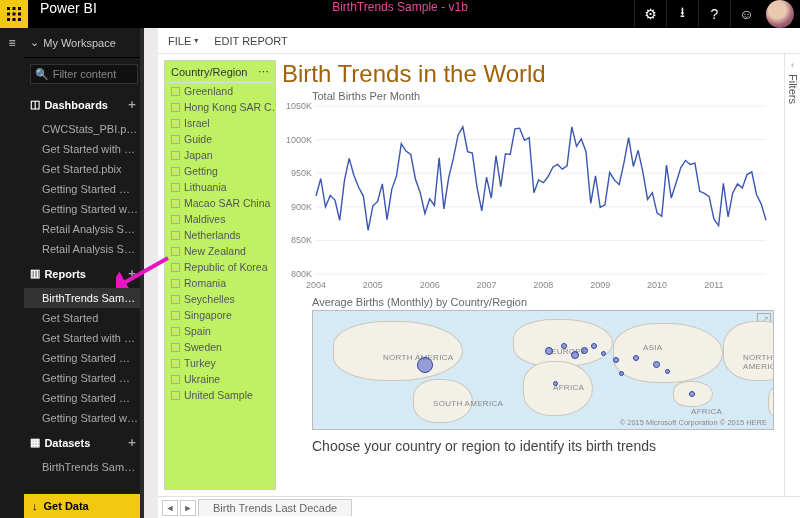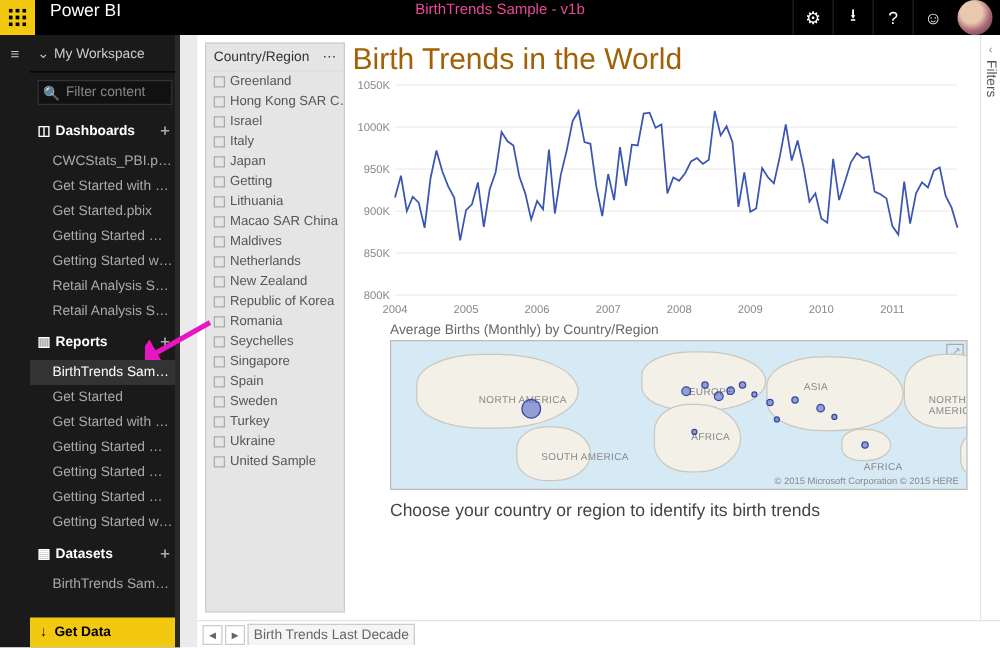--- a/index.html
+++ b/index.html
@@ -22,42 +22,42 @@
   .sec-head .l { display: flex; align-items: center; gap: 4px; }
   .plus { color: #aaa; font-size: 12px; }
   .side-item { padding: 4px 6px 4px 18px; color: #aaa; white-space: nowrap; overflow: hidden; text-overflow: ellipsis; cursor: pointer; }
   .side-item.selected { background: #333; color: #fff; }
   .getdata { margin-top: auto; background: #f2c811; color: #000; height: 24px; display: flex; align-items: center; padding: 0 8px; gap: 6px; font-weight: 600; cursor: pointer; }
   .sidegap { width: 14px; background: #eceaea; position: relative; }
   .main { flex: 1; display: flex; flex-direction: column; background: #fff; position: relative; }
   .menubar { height: 26px; display: flex; align-items: center; gap: 16px; padding: 0 10px; font-size: 11px; color: #444; border-bottom: 1px solid #e5e5e5; }
   .menubar .mi { cursor: pointer; display: flex; align-items: center; gap: 3px; }
   .canvas { flex: 1; display: flex; overflow: hidden; }
-  .filter-card { width: 112px; border: 1px solid #ccc; margin: 6px 4px 6px 6px; background: #e5e5e5; display: flex; flex-direction: column; }
+  .filter-card { width: 112px; border: 1px solid #ccc; margin: 6px 4px 6px 6px; background: #bef264; display: flex; flex-direction: column; }
   .filter-head { height: 22px; display: flex; align-items: center; justify-content: space-between; padding: 0 6px; border-bottom: 1px solid #ddd; font-size: 11px; }
   .filter-list { flex: 1; overflow-y: auto; }
   .fitem { display: flex; align-items: center; gap: 4px; padding: 2px 6px; font-size: 10.5px; color: #555; white-space: nowrap; overflow: hidden; text-overflow: ellipsis; }
   .fitem .chk { width: 9px; height: 9px; border: 1px solid #aaa; flex: none; }
   .vizcol { flex: 1; display: flex; flex-direction: column; padding: 4px 10px 0 2px; }
   .title { font-family: "Segoe UI Light", "Segoe UI", Arial; font-size: 24px; font-weight: 300; color: #a16207; margin: 2px 0 2px 0; }
   .chart-title { font-size: 11px; color: #666; margin-left: 30px; }
   .chart-wrap { position: relative; height: 190px; }
   .chart-wrap svg { position: absolute; left: 0; top: 0; }
   .subchart-title { font-size: 11px; color: #666; margin: 4px 0 2px 30px; }
   .map-wrap { height: 120px; margin-left: 30px; position: relative; background: #d6eaf6; border: 1px solid #bbb; overflow: hidden; }
   .land { position: absolute; background: #f3f0e7; border: 1px solid #cbc7bc; border-radius: 40% 50% 50% 40%; }
   .bubble { position: absolute; background: rgba(70,90,200,0.55); border: 1px solid #31469f; border-radius: 50%; }
   .map-label { position: absolute; font-size: 8px; color: #888; letter-spacing: .3px; }
   .map-logo-mask { position:absolute; left:6px; bottom:4px; width:36px; height:12px; border-radius:2px; background: rgba(214,234,246,0.9); }
   .map-copy { position: absolute; right: 6px; bottom: 2px; font-size: 7.5px; color: #888; }
   .map-focus { position: absolute; top: 2px; right: 2px; width: 14px; height: 14px; border: 1px solid #aaa; display:flex; align-items:center; justify-content:center; color:#888; font-size:9px; }
   .caption { font-size: 14px; color: #444; text-align: left; margin: 8px 0 0 30px; }
   .tabbar { height: 22px; border-top: 1px solid #e2e2e2; display: flex; align-items: center; gap: 2px; padding: 0 4px; font-size: 11px; color: #666; }
   .tabbar .nav { width: 16px; height: 16px; border: 1px solid #ccc; display: flex; align-items: center; justify-content: center; font-size: 9px; cursor: pointer; }
-  .tabbar .tab { padding: 2px 4px; border: 1px solid #ccc; border-bottom: none; background: #f5f5f5; cursor: pointer; }
+  .tabbar .tab { padding: 2px 14px; border: 1px solid #ccc; border-bottom: none; background: #f5f5f5; cursor: pointer; }
   .filters-rail { width: 16px; border-left: 1px solid #e5e5e5; display: flex; flex-direction: column; align-items: center; padding-top: 6px; gap: 4px; }
   .filters-rail .chev { font-size: 9px; color: #888; }
   .filters-rail .vtxt { writing-mode: vertical-rl; font-size: 11px; color: #555; }
   .arrow { position: absolute; left: 116px; top: 254px; width: 54px; height: 34px; pointer-events: none; z-index: 50;}
   .filter-list::-webkit-scrollbar { width:8px; } .filter-list::-webkit-scrollbar-thumb{background:#ccc;}
 </style>
 </head>
 <body>
 
 <div class="topbar">
@@ -168,20 +168,29 @@
   <svg class="arrow" viewBox="0 0 54 34">
     <defs>
         <marker id="ah" markerWidth="6" markerHeight="6" refX="1" refY="3" orient="auto">
           <path d="M0,0 L6,3 L0,6 Z" fill="#e815c4"></path>
         </marker>
       </defs>
     <line x1="52" y1="4" x2="6" y2="30" stroke="#e815c4" stroke-width="4" marker-end="url(#ah)"></line>
   </svg>
 
   <div class="main">
+    <div class="menubar">
+      <div class="mi">
+          <span>FILE</span>
+          <span style="font-size:8px">▾</span>
+        </div>
+      <div class="mi">
+          <span>EDIT REPORT</span>
+        </div>
+    </div>
 
     <div class="canvas">
 
       <div class="filter-card">
         <div class="filter-head">
           <span>Country/Region</span>
           <span style="cursor:pointer">⋯</span>
         </div>
         <div class="filter-list" id="filter-list">
             <div class="fitem">
@@ -191,21 +200,21 @@
             <div class="fitem">
               <span class="chk"></span>
               <span>Hong Kong SAR C…</span>
             </div>
             <div class="fitem">
               <span class="chk"></span>
               <span>Israel</span>
             </div>
             <div class="fitem">
               <span class="chk"></span>
-              <span>Italy</span>
+              <span>Guide</span>
             </div>
             <div class="fitem">
               <span class="chk"></span>
               <span>Japan</span>
             </div>
             <div class="fitem">
               <span class="chk"></span>
               <span>Getting</span>
             </div>
             <div class="fitem">
@@ -262,20 +271,21 @@
             </div>
             <div class="fitem">
               <span class="chk"></span>
               <span>United Sample</span>
             </div>
           </div>
       </div>
 
       <div class="vizcol">
         <div class="title">Birth Trends in the World</div>
+        <div class="chart-title">Total Births Per Month</div>
         <div class="chart-wrap">
           <svg id="linechart" width="490" height="190">
               <line x1="34" y1="4" x2="484" y2="4" stroke="#eee"></line>
               <text x="30" y="7" text-anchor="end" font-size="9" fill="#888">1050K</text>
               <line x1="34" y1="37.599999999999994" x2="484" y2="37.599999999999994" stroke="#eee"></line>
               <text x="30" y="40.599999999999994" text-anchor="end" font-size="9" fill="#888">1000K</text>
               <line x1="34" y1="71.2" x2="484" y2="71.2" stroke="#eee"></line>
               <text x="30" y="74.2" text-anchor="end" font-size="9" fill="#888">950K</text>
               <line x1="34" y1="104.8" x2="484" y2="104.8" stroke="#eee"></line>
               <text x="30" y="107.8" text-anchor="end" font-size="9" fill="#888">900K</text>

